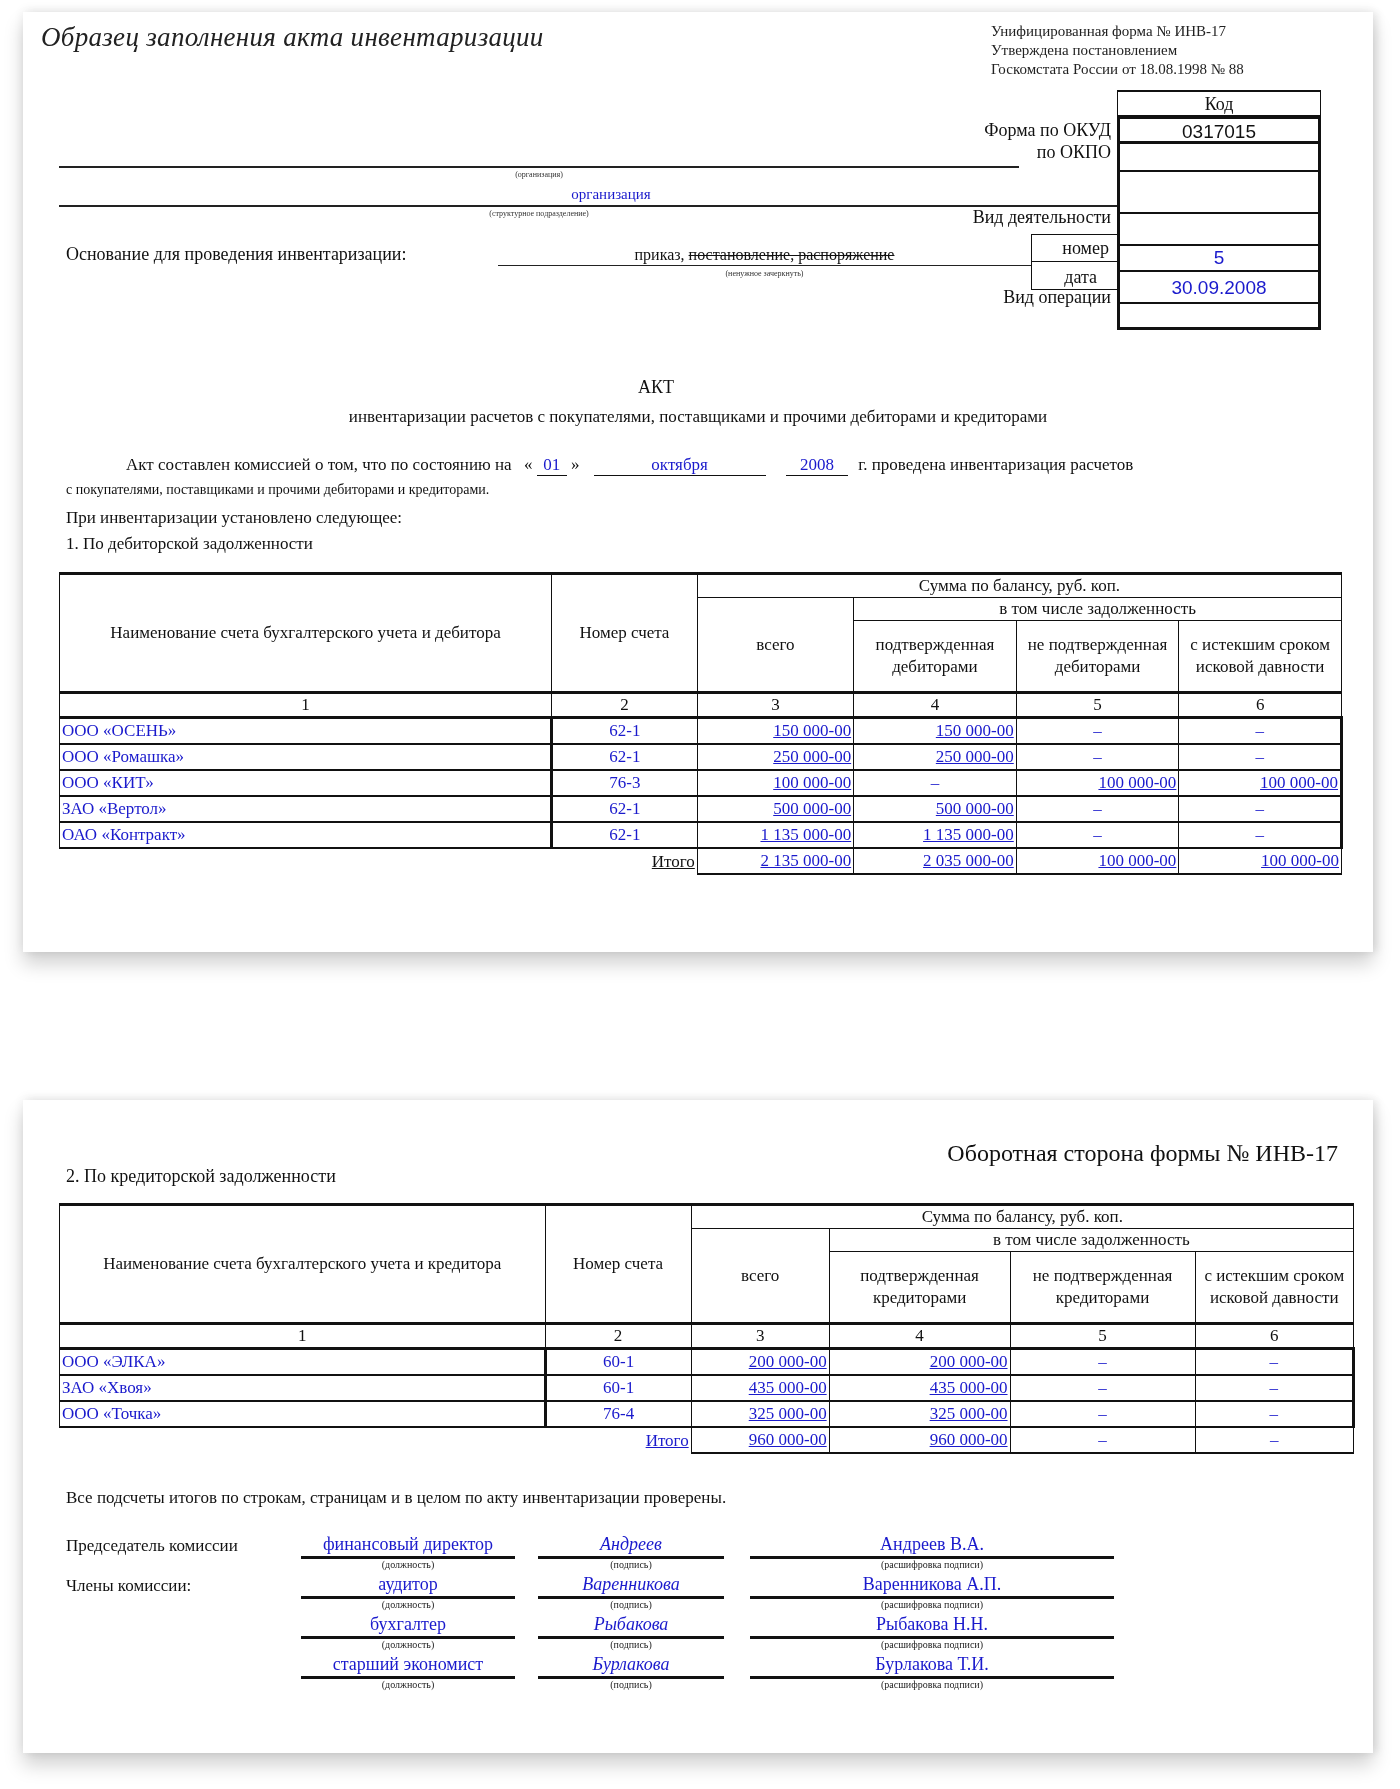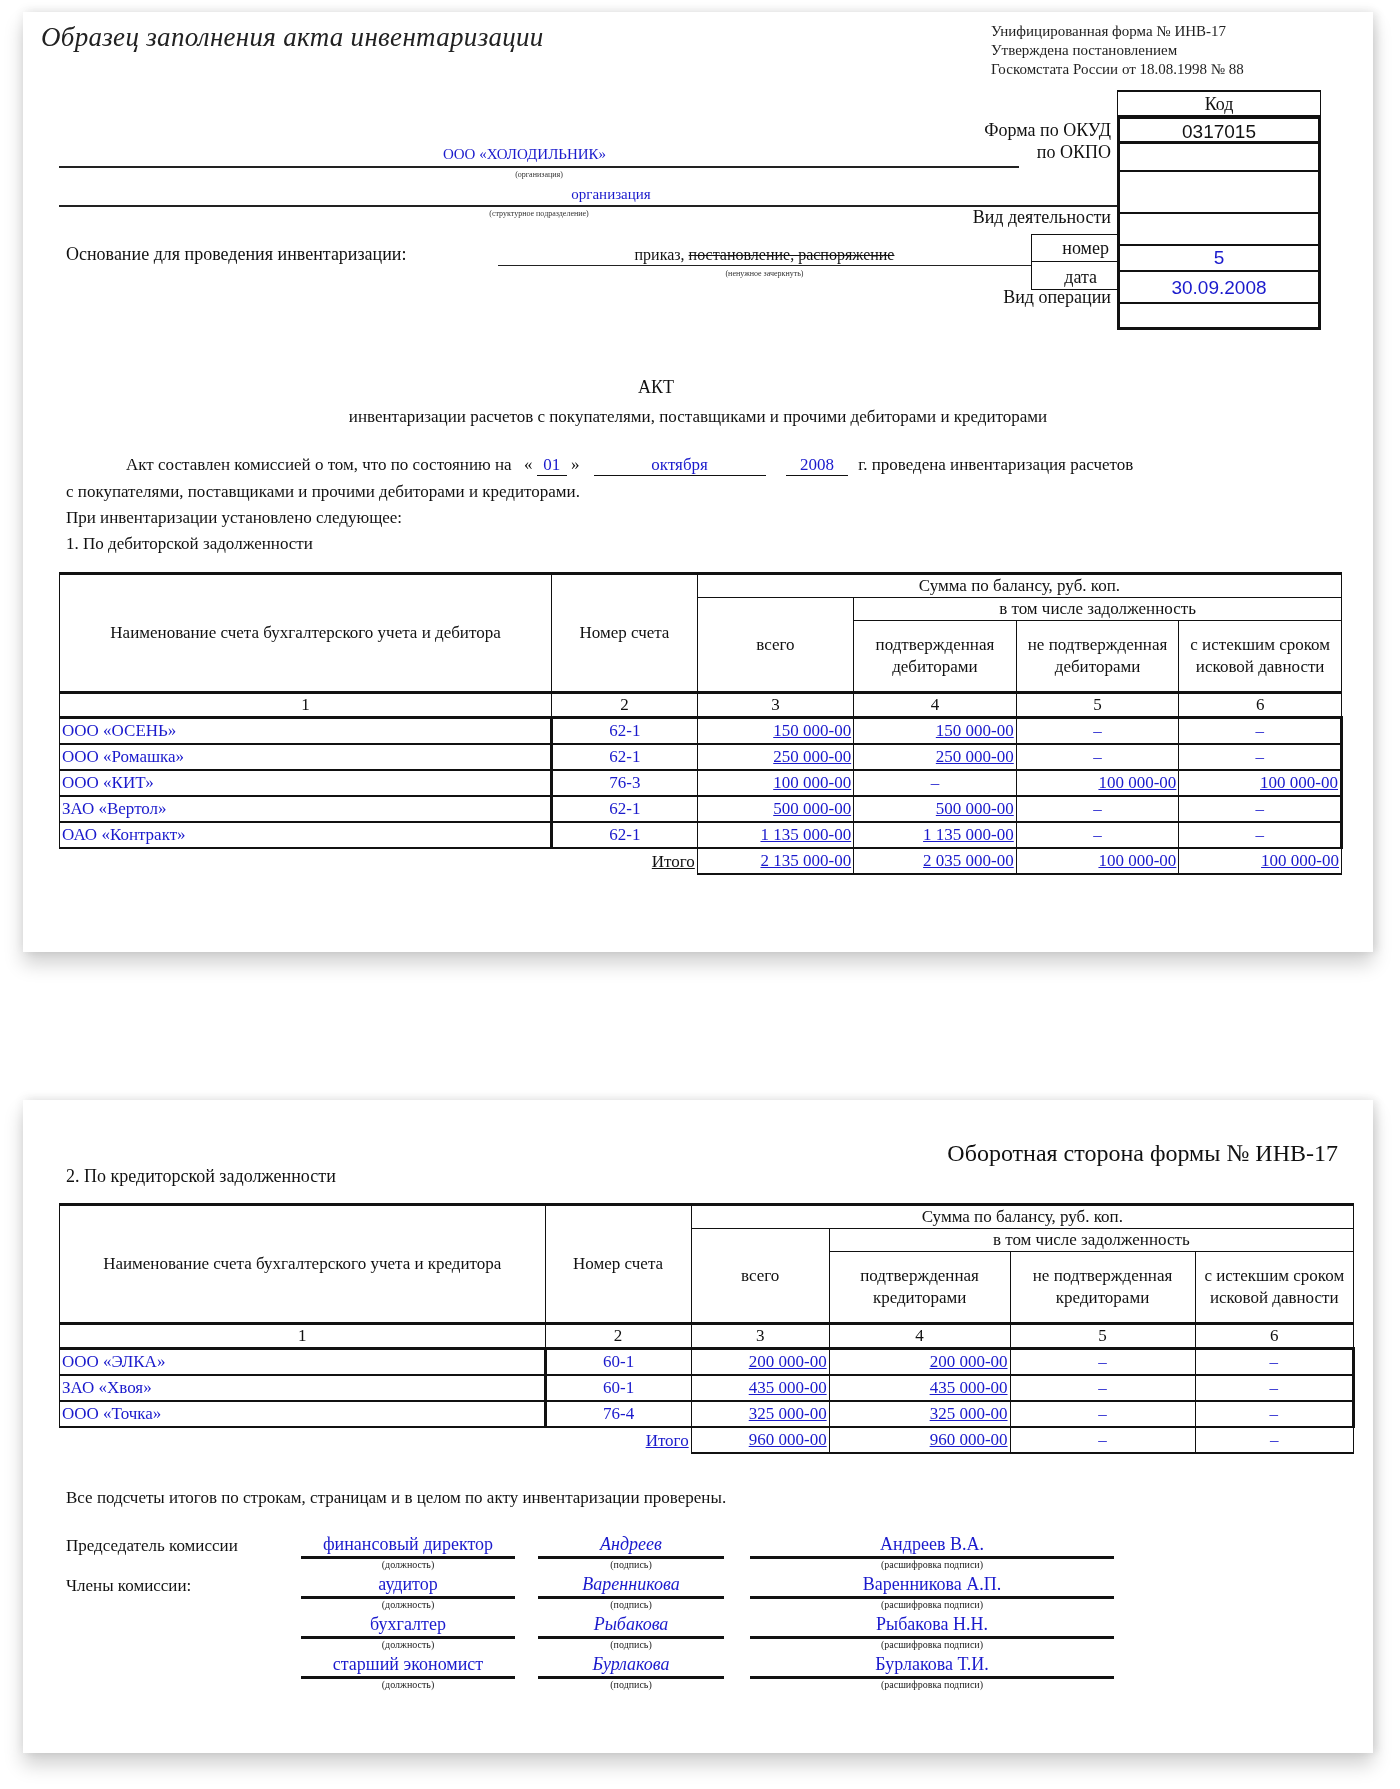--- a/index.html
+++ b/index.html
@@ -68,21 +68,20 @@
 
   <div class="abs txt" style="right:262px; top:108px; text-align:right;">Форма по ОКУД</div>
   <div class="abs txt" style="right:262px; top:130px; text-align:right;">по ОКПО</div>
   <div class="abs txt" style="right:262px; top:195px; text-align:right;">Вид деятельности</div>
   <div class="abs" style="left:1008px; top:222px; width:86px; height:56px; border:1.5px solid #111; border-right:none; box-sizing:border-box;">
     <div class="txt" style="text-align:right; padding-right:8px; height:26px; line-height:26px; border-bottom:1.5px solid #111;">номер</div>
     <div class="txt" style="text-align:right; padding-right:20px; line-height:30px;">дата</div>
   </div>
   <div class="abs txt" style="right:262px; top:275px; text-align:right;">Вид операции</div>
 
-  <div class="abs blue" style="left:33px; width:937px; top:134px; text-align:center; font-size:15px;">ООО «ХОЛОДИЛЬНИК»</div>
   <div class="hline" style="left:36px; width:960px; top:154px;"></div>
   <div class="abs tiny" style="left:36px; width:960px; top:158px;">(организация)</div>
 
   <div class="abs blue" style="left:33px; width:1030px; top:174px; text-align:center; font-size:15px; padding-left:40px;">организация</div>
   <div class="hline" style="left:36px; width:1058px; top:193px;"></div>
   <div class="abs tiny" style="left:36px; width:960px; top:197px;">(структурное подразделение)</div>
 
   <div class="abs txt" style="left:43px; top:232px;">Основание для проведения инвентаризации:</div>
   <div class="abs" style="left:475px; width:533px; top:234px; text-align:center; font-size:16px;">
     <span>приказ,</span>
@@ -96,21 +95,21 @@
 
   <div class="abs" style="left:103px; top:443px; font-size:17px; white-space:nowrap;">
     <span>Акт составлен комиссией о том, что по состоянию на</span>
     <span style="margin-left:8px;">«</span>
     <span class="blue" style="display:inline-block; width:30px; text-align:center; border-bottom:1.5px solid #111;">01</span>
     <span>»</span>
     <span class="blue" style="display:inline-block; width:172px; margin-left:10px; text-align:center; border-bottom:1.5px solid #111;">октября</span>
     <span class="blue" style="display:inline-block; width:62px; margin-left:16px; text-align:center; border-bottom:1.5px solid #111;">2008</span>
     <span style="margin-left:6px;">г. проведена инвентаризация расчетов</span>
   </div>
-  <div class="abs" style="left:43px; top:470px; font-size:17px;text-align:right;">с покупателями, поставщиками и прочими дебиторами и кредиторами.</div>
+  <div class="abs" style="left:43px; top:470px; font-size:14px;text-align:right;">с покупателями, поставщиками и прочими дебиторами и кредиторами.</div>
   <div class="abs" style="left:43px; top:496px; font-size:17px;">При инвентаризации установлено следующее:</div>
   <div class="abs" style="left:43px; top:522px; font-size:17px;">1.  По дебиторской задолженности</div>
 
   <table class="grid" style="left:36px; top:560px; width:1284px;">
     <tbody>
         <tr style="border-top:3px solid #111;">
       <td rowspan="3" style="width:464px; border-top:3px solid #111;">Наименование счета бухгалтерского учета и дебитора</td>
       <td rowspan="3" style="width:134px; border-top:3px solid #111;">Номер счета</td>
       <td colspan="4" style="height:22px; border-top:3px solid #111;">Сумма по балансу, руб. коп.</td>
     </tr>

